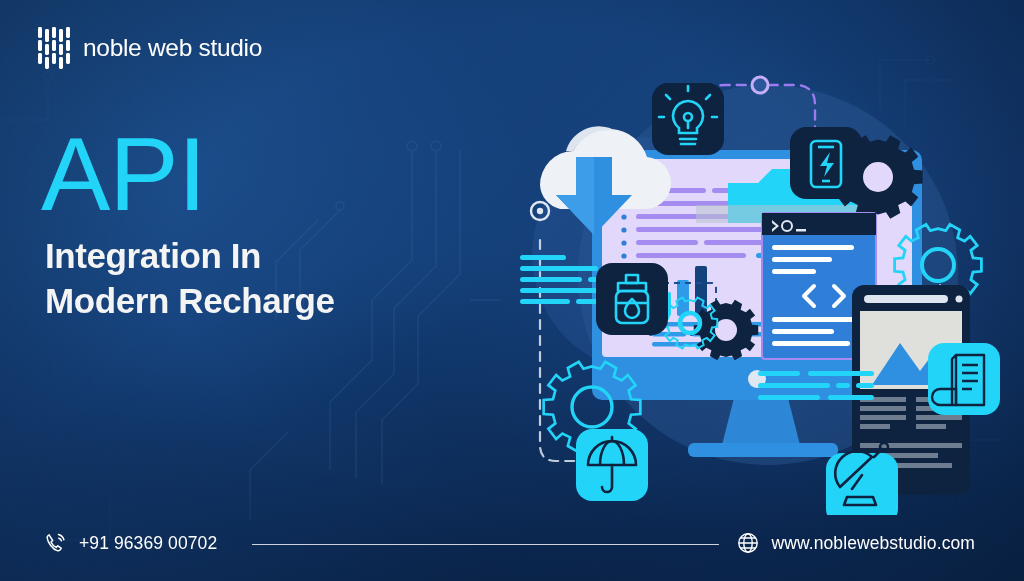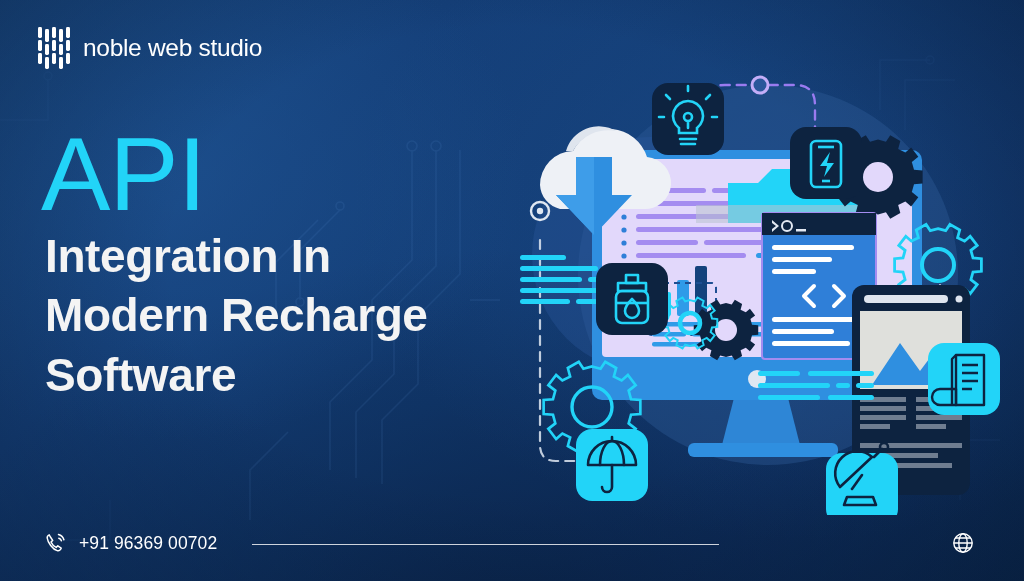--- a/index.html
+++ b/index.html
@@ -75,25 +75,25 @@
     color: #22d4f8;
     font-size: 104px;
     font-weight: 400;
     line-height: 1.0;
     letter-spacing: -1px;
     margin-top: 14px;
     margin-left: -4px;
   }
   .h-rest {
     color: #f4f4f4;
-    font-size: 46px;
+    font-size: 35px;
     font-weight: 700;
     line-height: 1.29;
     letter-spacing: -0.4px;
-    margin-top: 1px;
+    margin-top: 7px;
   }
 
   
   .footer {
     position: absolute;
     left: 0; right: 5px;
     bottom: 22px;
     height: 32px;
     display: flex;
     align-items: center;
@@ -177,21 +177,20 @@
       </g>
     </svg>
     <span class="logo-text">noble web studio</span>
   </div>
 
   <div class="headline">
     <div class="h-api">API</div>
     <div class="h-rest">
       <div>Integration In</div>
       <div>Modern Recharge</div>
-      <div>Software</div>
     </div>
   </div>
 
   <div class="illo">
     <svg width="524" height="460" viewBox="0 0 524 460" aria-hidden="true">
 
       <circle cx="268" cy="220" r="190" fill="#2d5b97" opacity="0.42"></circle>
       <circle cx="150" cy="200" r="118" fill="#2a579a" opacity="0.38"></circle>
 
       <g fill="none" stroke="#9a7bf0" stroke-width="2.4" stroke-dasharray="9 7" stroke-linecap="round">
@@ -485,17 +484,18 @@
     <div class="f-rule"></div>
 
     <div class="f-web">
       <svg width="24" height="24" viewBox="0 0 24 24">
         <g fill="none" stroke="#ffffff" stroke-width="1.4">
           <circle cx="12" cy="12" r="9.2"></circle>
           <ellipse cx="12" cy="12" rx="4.2" ry="9.2"></ellipse>
           <path d="M2.8 12 h18.4 M4.2 7 h15.6 M4.2 17 h15.6"></path>
         </g>
       </svg>
+      <span class="f-text">www.noblewebstudio.com</span>
     </div>
 
   </div>
 
 </div>
 
 </body></html>

